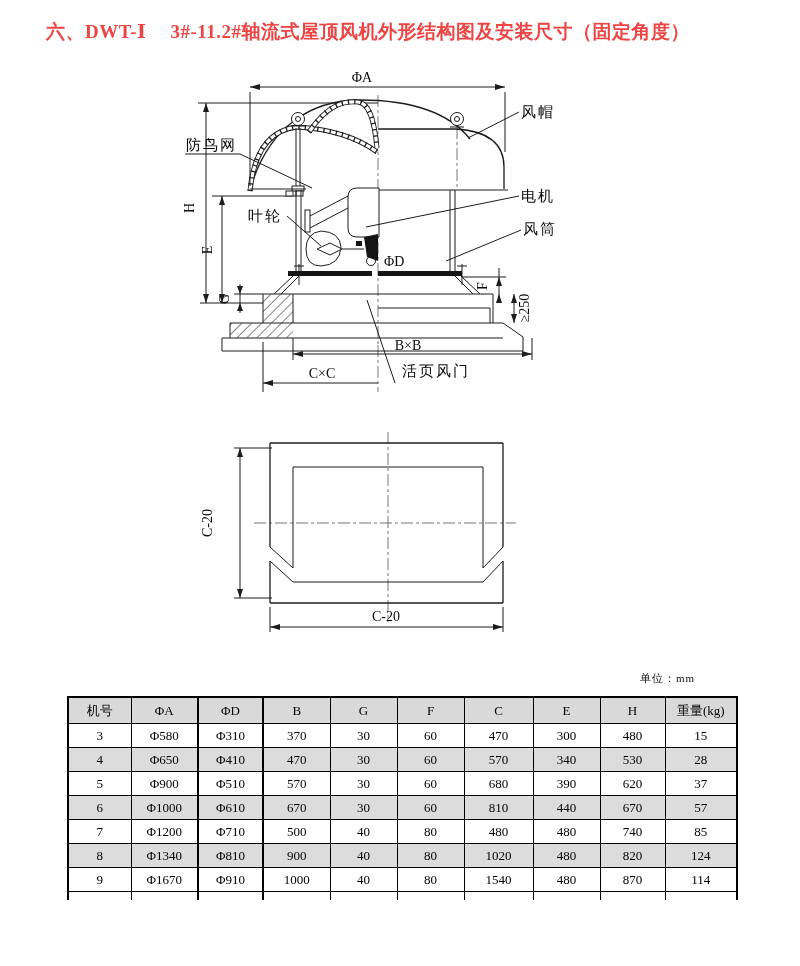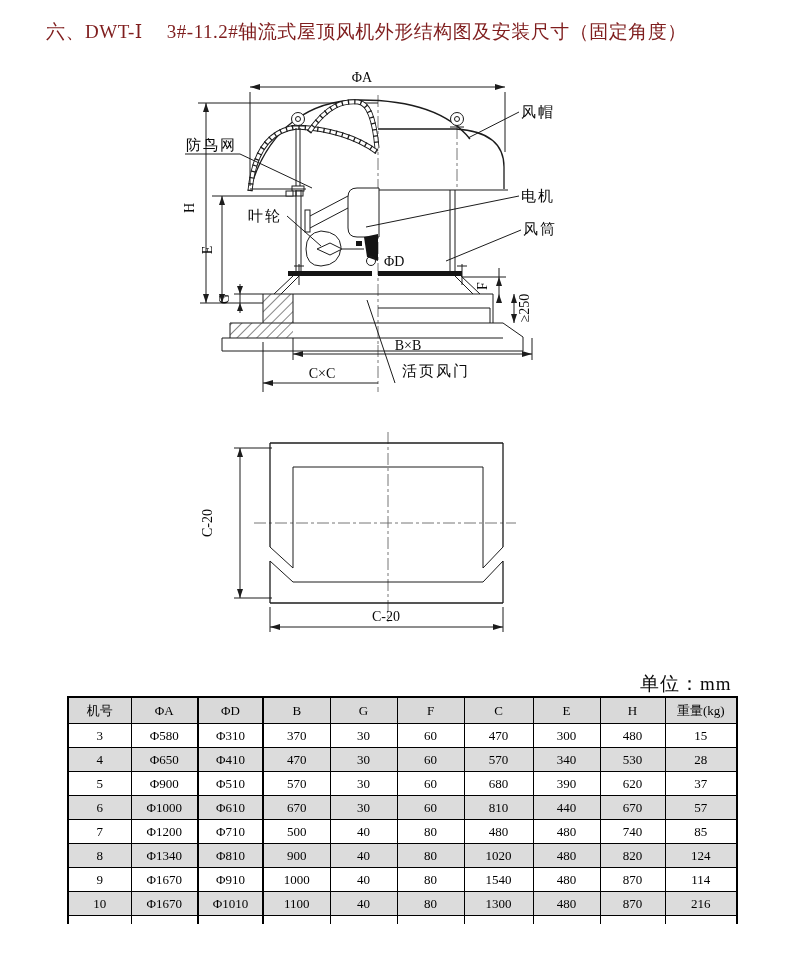--- a/index.html
+++ b/index.html
@@ -3,26 +3,26 @@
 <meta charset="utf-8">
 <style>
   html,body{margin:0;padding:0;}
   body{
     width:800px;height:966px;position:relative;background:#ffffff;
     font-family:"Liberation Serif","DejaVu Serif",serif;color:#111;
     overflow:hidden;
   }
   .title{
     position:absolute;left:46px;top:19px;white-space:nowrap;
-    font-size:19px;font-weight:normal;letter-spacing:0.5px;color:#7f1d1d;
+    font-size:19px;font-weight:bold;letter-spacing:0.5px;color:#ef4444;
   }
   .title .t2{margin-left:24px;}
   svg.drawing{position:absolute;left:0;top:0;}
   .unit-note{
-    position:absolute;left:640px;top:671px;font-size:19px;color:#0a0a0a;
+    position:absolute;left:640px;top:671px;font-size:11px;color:#0a0a0a;
     letter-spacing:1px;
   }
   table.spec{
     position:absolute;left:67px;top:696px;width:671px;
     border-collapse:collapse;table-layout:fixed;
     border:2px solid #000;border-bottom:none;
     font-size:13px;text-align:center;color:#000;
   }
   .spec td{border:1px solid #000;height:23px;padding:0;overflow:hidden;white-space:nowrap;}
   .spec thead td{height:25px;background:#d9d9d9;text-align:center;}
@@ -364,32 +364,20 @@
         <td>Φ1670</td>
         <td>Φ910</td>
         <td>1000</td>
         <td>40</td>
         <td>80</td>
         <td>1540</td>
         <td>480</td>
         <td>870</td>
         <td>114</td>
     </tr>
-    <tr>
-      <td>10</td>
-        <td>Φ1670</td>
-        <td>Φ1010</td>
-        <td>1100</td>
-        <td>40</td>
-        <td>80</td>
-        <td>1300</td>
-        <td>480</td>
-        <td>870</td>
-        <td>216</td>
-    </tr>
     <tr class="stub">
       <td></td>
         <td></td>
         <td></td>
         <td></td>
         <td></td>
         <td></td>
         <td></td>
         <td></td>
         <td></td>

